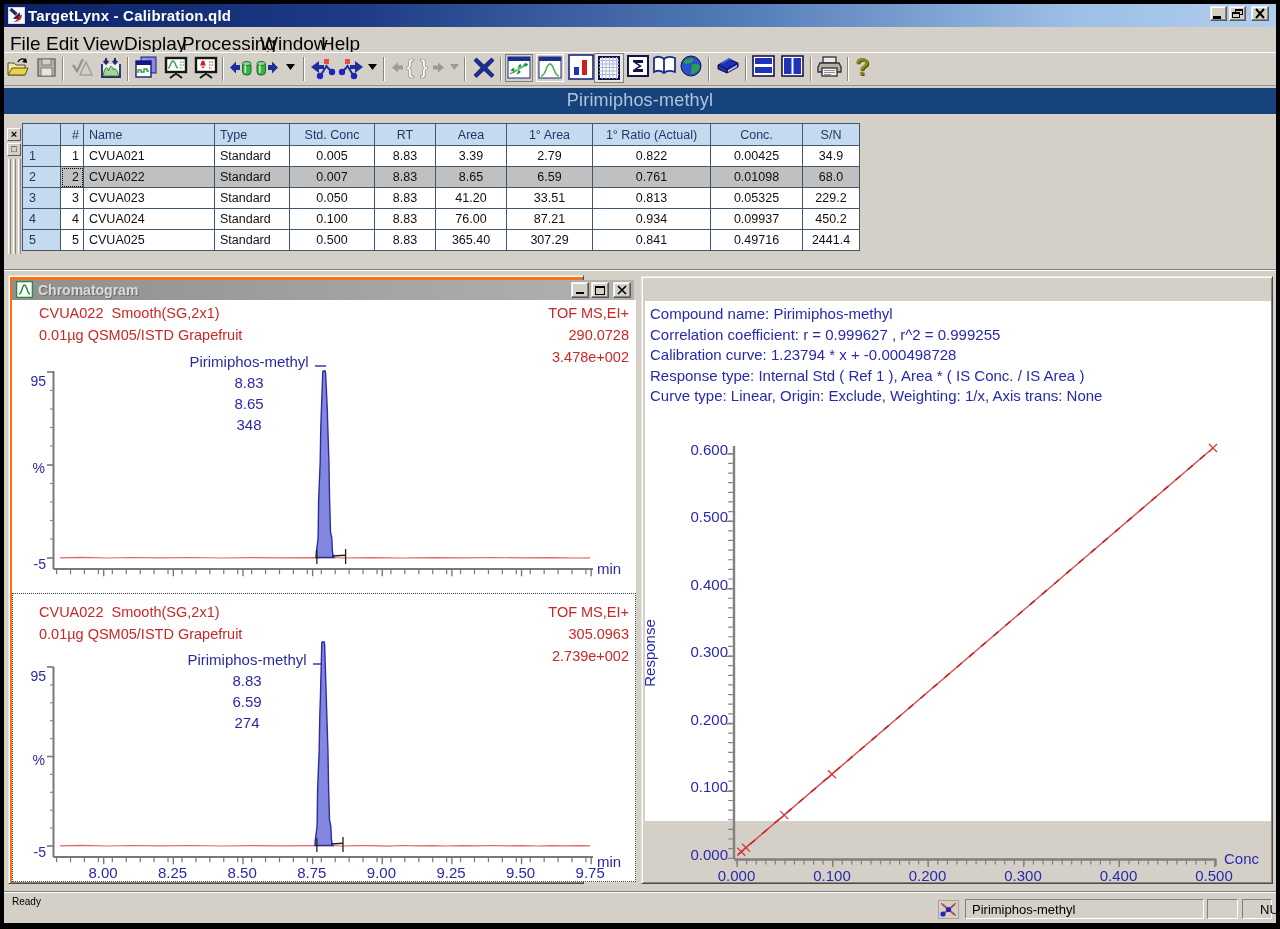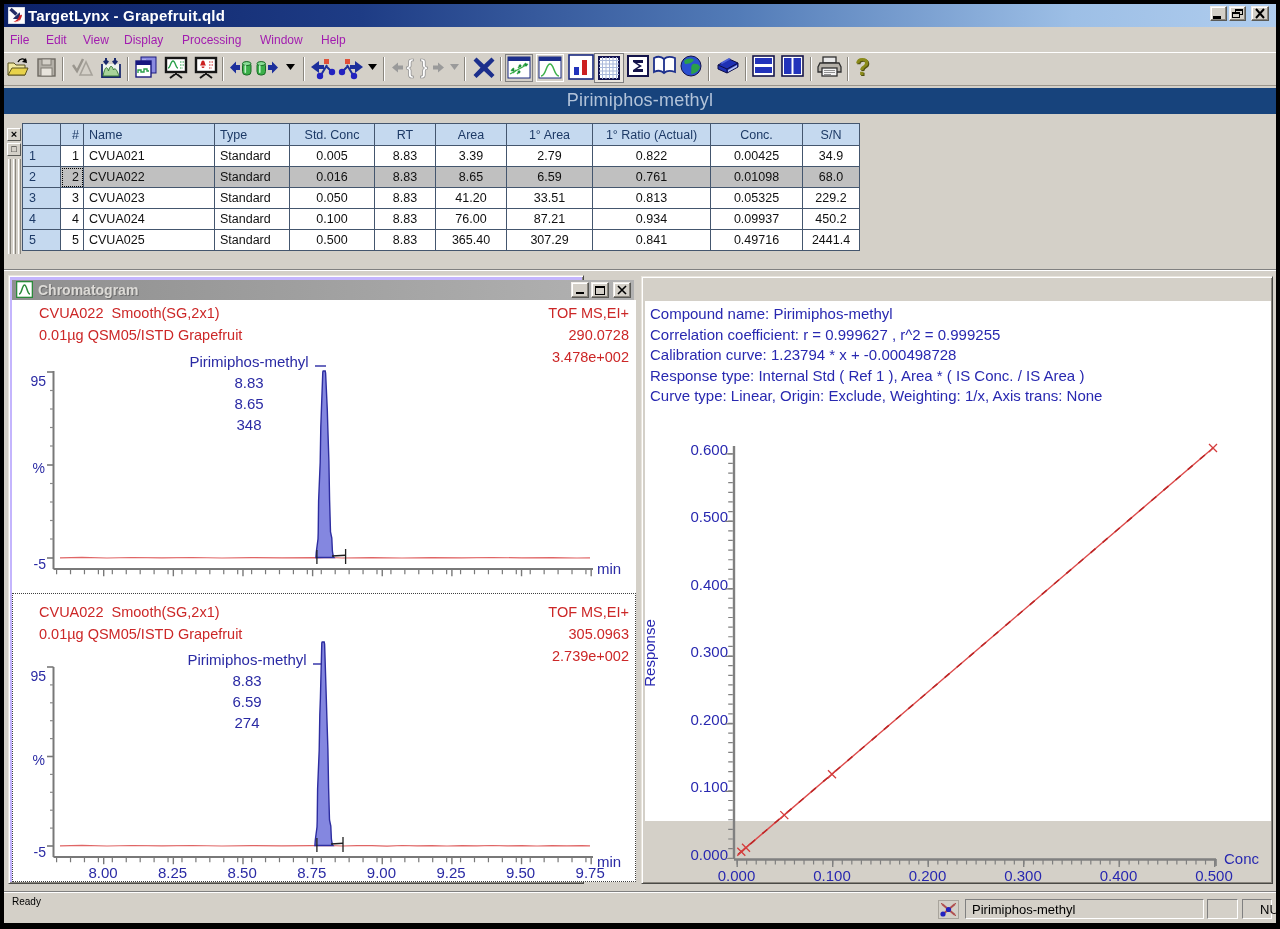--- a/index.html
+++ b/index.html
@@ -10,21 +10,21 @@
 .abs { position:absolute; }
 
 #titlebar { position:absolute; left:0; top:0; width:1272px; height:23px;
   background:linear-gradient(90deg,#0c2167 0%,#1e3c85 28%,#537cb8 58%,#9dbfe6 84%,#b0cdee 100%); }
 #titlebar .ttext { position:absolute; left:24px; top:3px; color:#fff; font-size:15px; font-weight:bold; letter-spacing:0.2px; }
 .winbtn { position:absolute; width:17px; height:15px; background:#d4d0c8;
   border:1px solid; border-color:#f0ede8 #5a5a56 #5a5a56 #f0ede8; box-shadow:inset -1px -1px 0 #8a867e, inset 1px 1px 0 #fff;
   font-size:11px; text-align:center; line-height:13px; color:#000; font-weight:bold; }
 
 #menubar { position:absolute; left:0; top:23px; width:1272px; height:25px; background:#d4d0c8; }
-#menubar span { position:absolute; top:6px; font-size:12px; color:#a21caf; }
+#menubar span { position:absolute; top:6px; font-size:19px; color:#000000; }
 
 #toolbar { position:absolute; left:0; top:48px; width:1272px; height:34px; background:#d4d0c8;
   border-top:1px solid #fff; border-bottom:1px solid #9a958c; }
 .tsep { position:absolute; top:4px; width:2px; height:24px; border-left:1px solid #8a867e; border-right:1px solid #fff; }
 .tbi { position:absolute; top:3px; }
 
 #bluehdr { position:absolute; left:0; top:84px; width:1272px; height:26px; background:#17437c; }
 #bluehdr div { text-align:center; color:#b2c3d9; font-size:18px; padding-top:2px; letter-spacing:0.2px; }
 
 #grid { border-collapse:collapse; table-layout:fixed; width:837px; background:#fff; }
@@ -45,21 +45,21 @@
 <div id="app">
 <div id="inner">
   <div id="titlebar">
     <svg class="abs" style="left:4px;top:3px" width="17" height="17" viewBox="0 0 17 17">
       <rect x="0" y="0" width="17" height="17" fill="#fdfdfd" stroke="#b0b8d0"></rect>
       <path d="M2.5,2 L8.5,7.5" stroke="#232c66" stroke-width="3.4" fill="none"></path>
       <path d="M12.6,12.6 L11.8,5.2 L4.8,11.8 Z" fill="#232c66"></path>
       <path d="M14,7.5 C14,11.5 11,14.8 5.5,15 C9,13.2 11,11 11.4,8 C12.3,8.6 13.3,8.3 14,7.5 Z" fill="#cc2024"></path>
       <path d="M5.5,15 C9,14.6 12,13.4 13.2,11.4 C12,14.4 9,15.6 5.5,15 Z" fill="#e88"></path>
     </svg>
-    <span class="ttext">TargetLynx - Grapefruit.qld</span>
+    <span class="ttext">TargetLynx - Calibration.qld</span>
     <span class="winbtn" style="left:1206px;top:2px">
           <span class="abs" style="left:2px;top:9px;width:8px;height:3px;background:#000"></span>
         </span>
     <span class="winbtn" style="left:1225px;top:2px">
       <span class="abs" style="left:5px;top:2px;width:8px;height:6px;border:1px solid #000;border-top-width:2px"></span>
       <span class="abs" style="left:2px;top:5px;width:8px;height:6px;border:1px solid #000;border-top-width:2px;background:#d4d0c8"></span>
     </span>
     <span class="winbtn" style="left:1247px;top:2px;width:18px">
       <svg width="16" height="13" viewBox="0 0 16 13">
             <path d="M4,2 L12,11 M12,2 L4,11" stroke="#000" stroke-width="2"></path>
@@ -286,21 +286,21 @@
               <td>2.79</td>
               <td>0.822</td>
               <td>0.00425</td>
               <td>34.9</td>
             </tr>
       <tr class="sel">
               <td class="rh">2</td>
               <td class="r foc">2</td>
               <td class="l">CVUA022</td>
               <td class="l">Standard</td>
-              <td>0.016</td>
+              <td>0.007</td>
               <td>8.83</td>
               <td>8.65</td>
               <td>6.59</td>
               <td>0.761</td>
               <td>0.01098</td>
               <td>68.0</td>
             </tr>
       <tr>
               <td class="rh">3</td>
               <td class="r">3</td>
@@ -339,21 +339,21 @@
               <td>0.841</td>
               <td>0.49716</td>
               <td>2441.4</td>
             </tr>
     </tbody>
         </table>
   </div>
   <div id="mdi">
     <div class="abs" style="left:0;top:265px;width:1272px;height:2px;background:#808080;border-bottom:1px solid #fff"></div>
 
-    <div class="abs" style="left:4px;top:271px;width:576px;height:609px;background:#c4b5fd;border:1px solid;border-color:#e9e5dd #4a4a46 #4a4a46 #e9e5dd;box-shadow:inset 1px 1px 0 #fff, inset -1px -1px 0 #8a867e">
+    <div class="abs" style="left:4px;top:271px;width:576px;height:609px;background:#f97316;border:1px solid;border-color:#e9e5dd #4a4a46 #4a4a46 #e9e5dd;box-shadow:inset 1px 1px 0 #fff, inset -1px -1px 0 #8a867e">
       <div class="abs" style="left:3px;top:4px;width:622px;height:20px;background:linear-gradient(90deg,#8f8f8f,#b2b2b2)">
         <svg class="abs" style="left:4px;top:1px" width="17" height="17" viewBox="0 0 17 17">
           <rect x="0.5" y="0.5" width="16" height="16" fill="#fff" stroke="#2a8a3a" stroke-width="1.6"></rect>
           <path d="M3,13 C6,13 6,4 8.5,4 C11,4 11,13 14,13" fill="none" stroke="#2a8a3a" stroke-width="1.5"></path>
         </svg>
         <span class="abs" style="left:26px;top:2px;font-size:14px;font-weight:bold;color:#dcdad6;text-shadow:1px 1px 0 #6e6e6e">Chromatogram</span>
         <span class="winbtn" style="left:559px;top:2px;width:18px;height:16px">
               <span class="abs" style="left:4px;top:9px;width:8px;height:2px;background:#000"></span>
             </span>
         <span class="winbtn" style="left:579px;top:2px;width:18px;height:16px">

